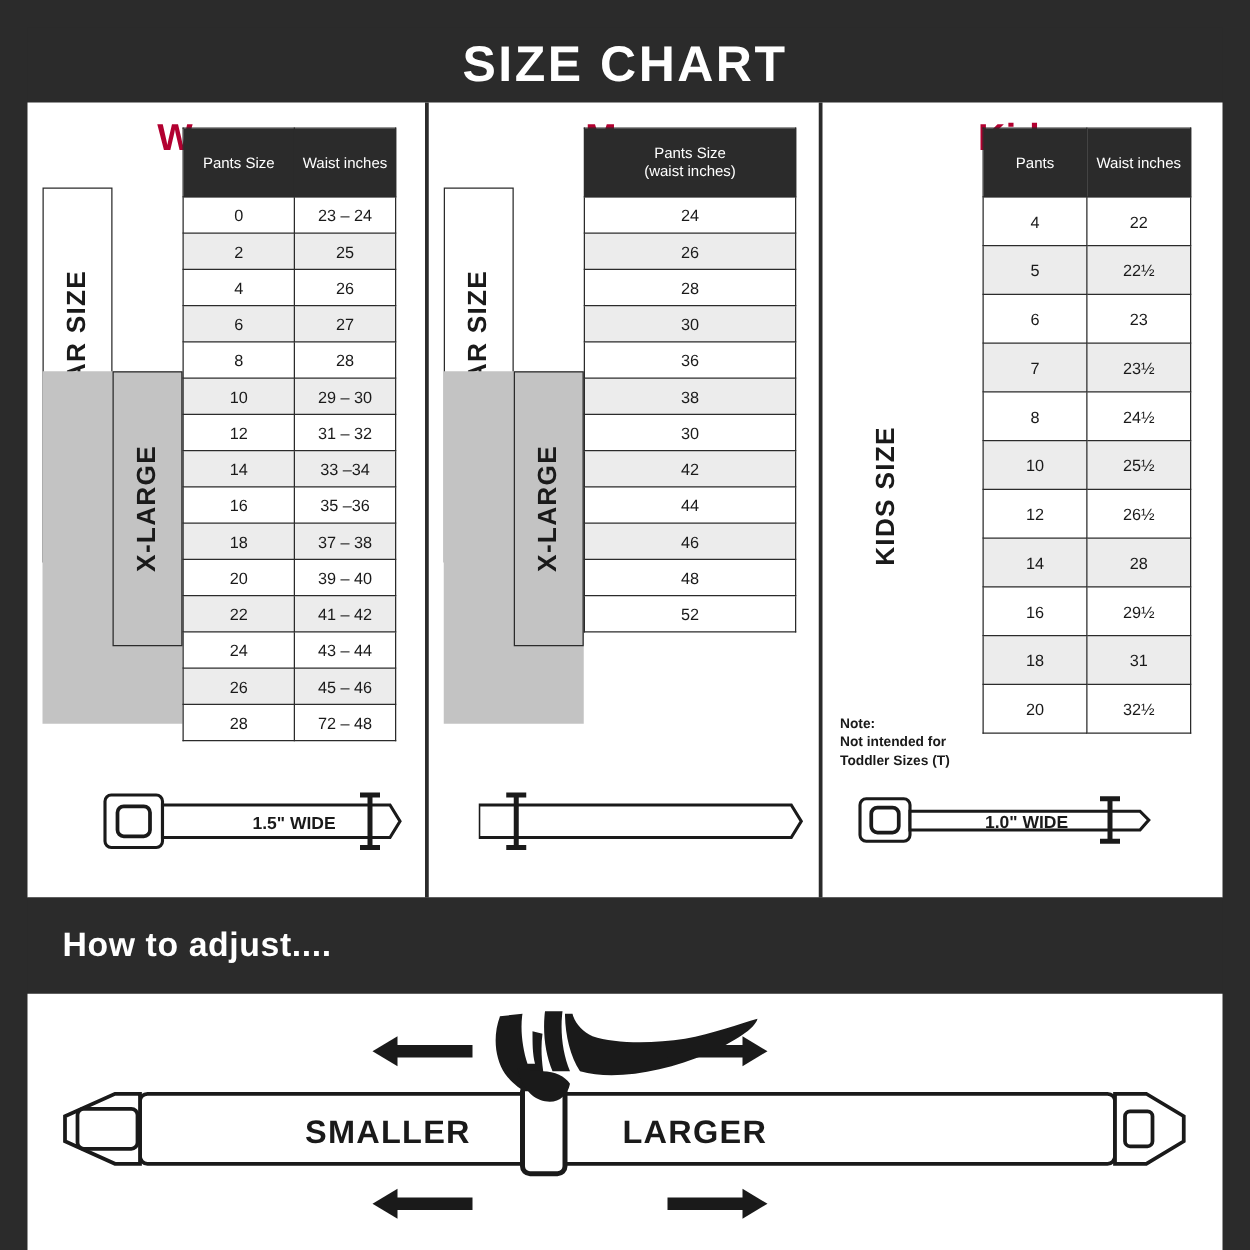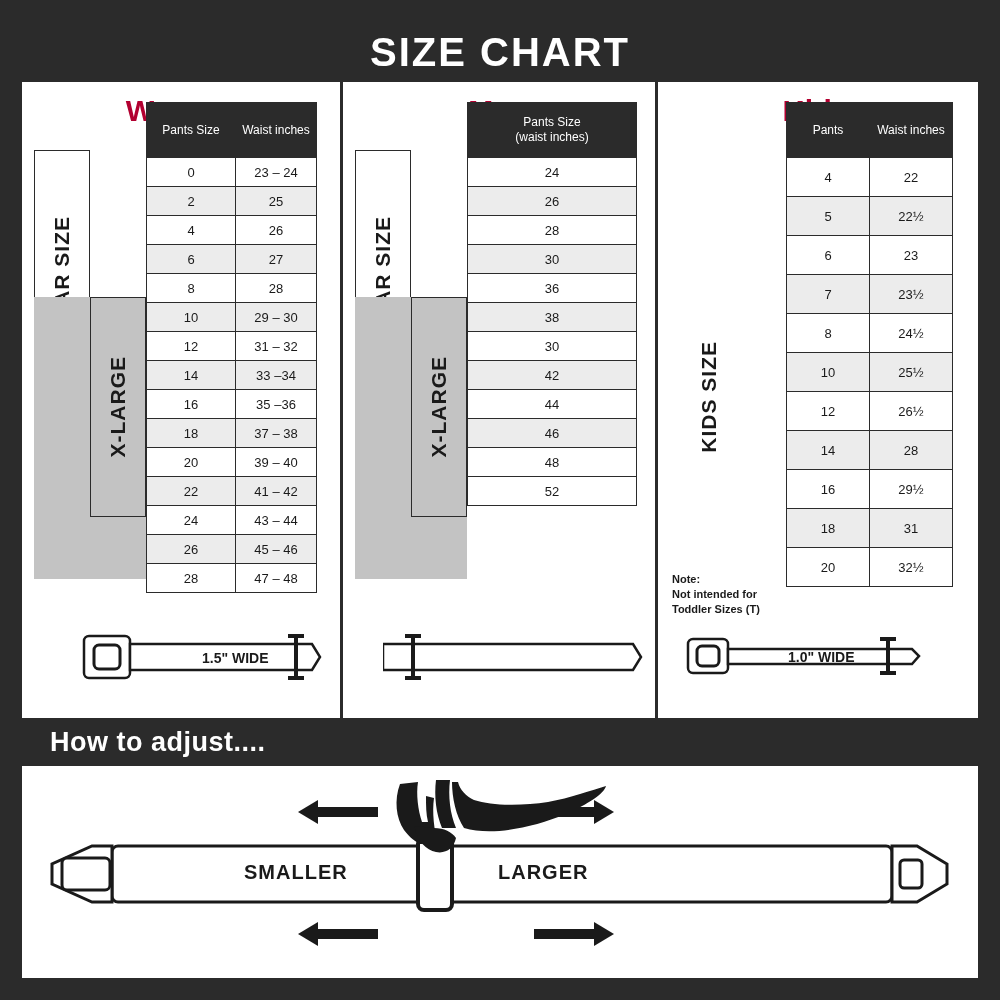--- a/index.html
+++ b/index.html
@@ -107,36 +107,36 @@
     position:absolute;
     font-size:11px;
     font-weight:bold;
     line-height:1.35;
     text-align:left;
   }
 
   
   .howto-bar{
     background:#2b2b2b;
-    height:48px;
+    height:77px;
     display:flex;align-items:center;
     padding-left:28px;
     box-sizing:border-box;
   }
   .howto-bar .howto-title{
     color:#ffffff;font-size:27px;font-weight:bold;letter-spacing:0.5px;
   }
   .bottom-panel{
     background:#ffffff;
     height:212px;
     position:relative;
   }
   .adjust-word{
     position:absolute;
-    font-size:20px;font-weight:bold;letter-spacing:1px;
+    font-size:26px;font-weight:bold;letter-spacing:1px;
   }
 </style>
 </head>
 <body>
 
 <div class="page">
 
   <div class="title-bar">
     <div class="title">SIZE CHART</div>
   </div>
@@ -214,21 +214,21 @@
             <tr>
                 <td>24</td>
                 <td>43 – 44</td>
               </tr>
             <tr class="alt">
                 <td>26</td>
                 <td>45 – 46</td>
               </tr>
             <tr>
                 <td>28</td>
-                <td>47 – 48</td>
+                <td>72 – 48</td>
               </tr>
           </tbody>
         </table>
       </div>
 
       <div style="position:absolute;left:60px;top:540px;">
         <svg width="240" height="70" viewBox="0 0 240 70">
           <rect x="2" y="14" width="46" height="42" rx="5" fill="#fff" stroke="#1a1a1a" stroke-width="2.5"></rect>
           <rect x="12" y="23" width="26" height="24" rx="5" fill="#fff" stroke="#1a1a1a" stroke-width="3"></rect>
           <path d="M48 22 L230 22 L238 35 L230 48 L48 48 Z" fill="#fff" stroke="#1a1a1a" stroke-width="2.5"></path>

